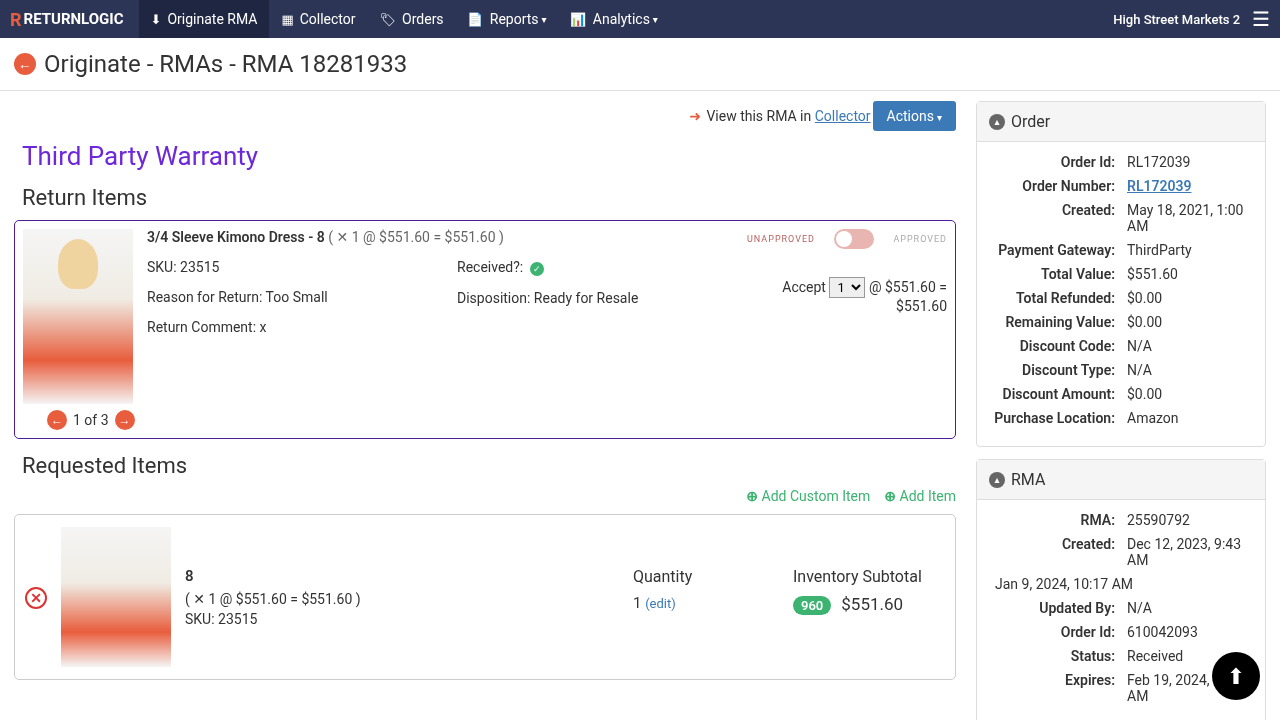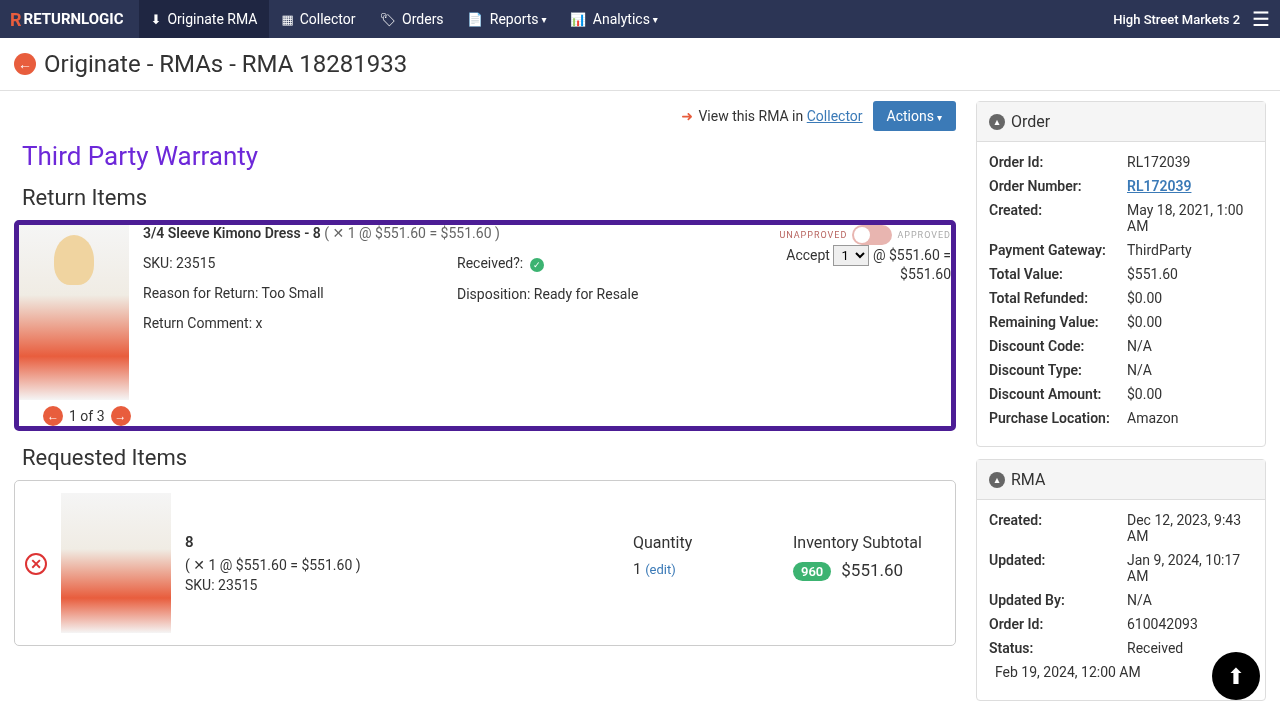--- a/index.html
+++ b/index.html
@@ -13,40 +13,40 @@
 .nav-item .ico{margin-right:6px;font-size:13px}
 .nav-spacer{flex:1}
 .nav-account{font-size:13px;font-weight:500;margin-right:12px}
 .hamburger{font-size:20px;cursor:pointer}
 .breadcrumb-bar{padding:12px 14px;border-bottom:1px solid #e0e0e0}
 .breadcrumb-bar .title{font-size:24px;font-weight:400;color:#333;display:flex;align-items:center}
 .back-circle{display:inline-flex;width:22px;height:22px;border-radius:50%;background:#e85d3d;color:#fff;align-items:center;justify-content:center;margin-right:8px;font-size:14px;cursor:pointer}
 .content-wrap{display:flex;padding:10px 14px;gap:20px}
 .main-col{flex:1;min-width:0}
 .side-col{width:290px;flex-shrink:0}
-.top-actions{display:flex;justify-content:flex-end;align-items:center;gap:10px;margin-bottom:10px}
+.top-actions{display:flex;justify-content:flex-end;align-items:center;gap:2px;margin-bottom:10px}
 .view-link{font-size:14px;color:#333}
 .view-link .circ{color:#e85d3d;margin-right:2px}
 .view-link a{color:#3b7ab7;text-decoration:underline}
 .btn-actions{background:#3b7ab7;color:#fff;border:none;padding:7px 14px;border-radius:3px;font-size:14px;cursor:pointer}
 .section-title{font-size:26px;font-weight:400;color:#6d28d9;margin:10px 0 14px;padding:0 8px}
 .sub-title{font-size:22px;font-weight:400;color:#333;margin:14px 0 10px;padding:0 8px}
-.item-card{border:5px solid #4c1d95;border-radius:5px;padding:0;margin:0 0 10px}
+.item-card{border:1px solid #4c1d95;border-radius:5px;padding:8px;margin:0 0 10px}
 .item-row{display:flex;gap:14px}
 .item-img{width:110px;height:175px;background:linear-gradient(180deg,#f5f5f5 0%,#f0ece4 40%,#e85d3d 75%,#f5f5f5 100%);flex-shrink:0;position:relative}
 .item-img::before{content:"";position:absolute;top:10px;left:35px;width:40px;height:50px;background:#f0d4a0;border-radius:50% 50% 40% 40%}
 .item-body{flex:1;display:flex;gap:30px}
 .item-info{flex:1}
 .item-title{font-weight:600;font-size:14px;margin-bottom:14px}
 .item-title .light{font-weight:400;color:#666}
 .info-cols{display:flex;gap:50px}
 .info-col{flex:1}
 .info-line{margin-bottom:14px;font-size:14px;color:#333}
 .approval-block{width:200px}
-.toggle-row{display:flex;align-items:center;justify-content:flex-end;}
+.toggle-row{display:flex;align-items:center;justify-content:space-between;margin-bottom:28px}
 .tgl-label{font-size:9px;letter-spacing:1px;color:#aaa}
 .tgl-label.un{color:#b8645f}
 .toggle{width:40px;height:20px;background:#e8b5b0;border-radius:10px;margin:0 5px;position:relative}
 .toggle::after{content:"";position:absolute;width:16px;height:16px;background:#fff;border-radius:50%;top:2px;left:2px}
 .accept-row{font-size:14px;color:#333;text-align:right}
 .accept-row select{border:1px solid #999;padding:1px 3px;font-size:13px}
 .check-circle{display:inline-flex;width:14px;height:14px;background:#3cb371;border-radius:50%;color:#fff;font-size:9px;align-items:center;justify-content:center;margin-left:3px}
 .pager{display:flex;align-items:center;gap:6px;margin-top:6px;padding-left:24px;font-size:14px}
 .pager-btn{width:20px;height:20px;border-radius:50%;background:#e85d3d;color:#fff;display:inline-flex;align-items:center;justify-content:center;cursor:pointer;font-size:12px}
 .add-links{display:flex;justify-content:flex-end;gap:14px;font-size:14px;margin:10px 0}
@@ -65,21 +65,21 @@
 .qty-col .edit{color:#3b7ab7;font-size:13px;}
 .inv-col{width:150px;text-align:left}
 .inv-col .hdr{font-size:16px;margin-bottom:8px}
 .inv-col .val{font-size:17px}
 .badge{background:#3cb371;color:#fff;padding:2px 8px;border-radius:10px;font-size:13px;font-weight:600;margin-right:10px}
 .panel{border:1px solid #ddd;border-radius:4px;margin-bottom:12px}
 .panel-hdr{background:#f5f5f5;padding:10px 12px;border-bottom:1px solid #ddd;font-size:16px;display:flex;align-items:center}
 .panel-hdr .up{width:16px;height:16px;background:#666;border-radius:50%;color:#fff;display:inline-flex;align-items:center;justify-content:center;font-size:10px;margin-right:6px}
 .panel-body{padding:12px}
 .kv{display:flex;margin-bottom:8px;font-size:14px}
-.kv .k{flex:1;text-align:left;font-weight:600;padding-right:6px}
+.kv .k{flex:1;text-align:right;font-weight:600;padding-right:6px}
 .kv .v{flex:1;padding-left:6px}
 .kv .v a{color:#3b7ab7;text-decoration:underline;font-weight:600}
 .fab{position:fixed;bottom:20px;right:20px;width:48px;height:48px;background:#000;border-radius:50%;color:#fff;display:flex;align-items:center;justify-content:center;font-size:22px;cursor:pointer}
 .caret{font-size:10px;margin-left:3px}
 </style>
 </head>
 <body>
 
 <div class="top-nav">
   <div class="logo">
@@ -168,20 +168,24 @@
         </div>
       </div>
       <div class="pager">
         <span class="pager-btn">←</span>
         <span>1 of 3</span>
         <span class="pager-btn">→</span>
       </div>
     </div>
 
     <div class="sub-title">Requested Items</div>
+    <div class="add-links">
+      <a><span class="plus">⊕</span> <span>Add Custom Item</span></a>
+      <a><span class="plus">⊕</span> <span>Add Item</span></a>
+    </div>
 
     <div class="req-card">
       <div class="remove-btn">✕</div>
       <div class="req-img"></div>
       <div class="req-body">
         <div class="req-info">
           <div class="req-title">8</div>
           <div class="req-sub">( ✕ 1 @ $551.60 = $551.60 )</div>
           <div class="req-sub"><span>SKU: </span><span>23515</span></div>
         </div>
@@ -250,40 +254,44 @@
           </div>
         </div>
     </div>
     <div class="panel">
       <div class="panel-hdr">
           <span class="up">▴</span>
           <span>RMA</span>
         </div>
       <div class="panel-body" id="rma-rows">
           <div class="kv">
+            <div class="k">RMA:</div>
+            <div class="v">25590792</div>
+          </div>
+          <div class="kv">
             <div class="k">Created:</div>
             <div class="v">Dec 12, 2023, 9:43 AM</div>
           </div>
           <div class="kv">
-            <div class="k">Updated:</div>
             <div class="v">Jan 9, 2024, 10:17 AM</div>
           </div>
           <div class="kv">
             <div class="k">Updated By:</div>
             <div class="v">N/A</div>
           </div>
           <div class="kv">
             <div class="k">Order Id:</div>
             <div class="v">610042093</div>
           </div>
           <div class="kv">
             <div class="k">Status:</div>
             <div class="v">Received</div>
           </div>
           <div class="kv">
+            <div class="k">Expires:</div>
             <div class="v">Feb 19, 2024, 12:00 AM</div>
           </div>
         </div>
     </div>
   </div>
 </div>
 
 <div class="fab">⬆</div>
 
 </body></html>

